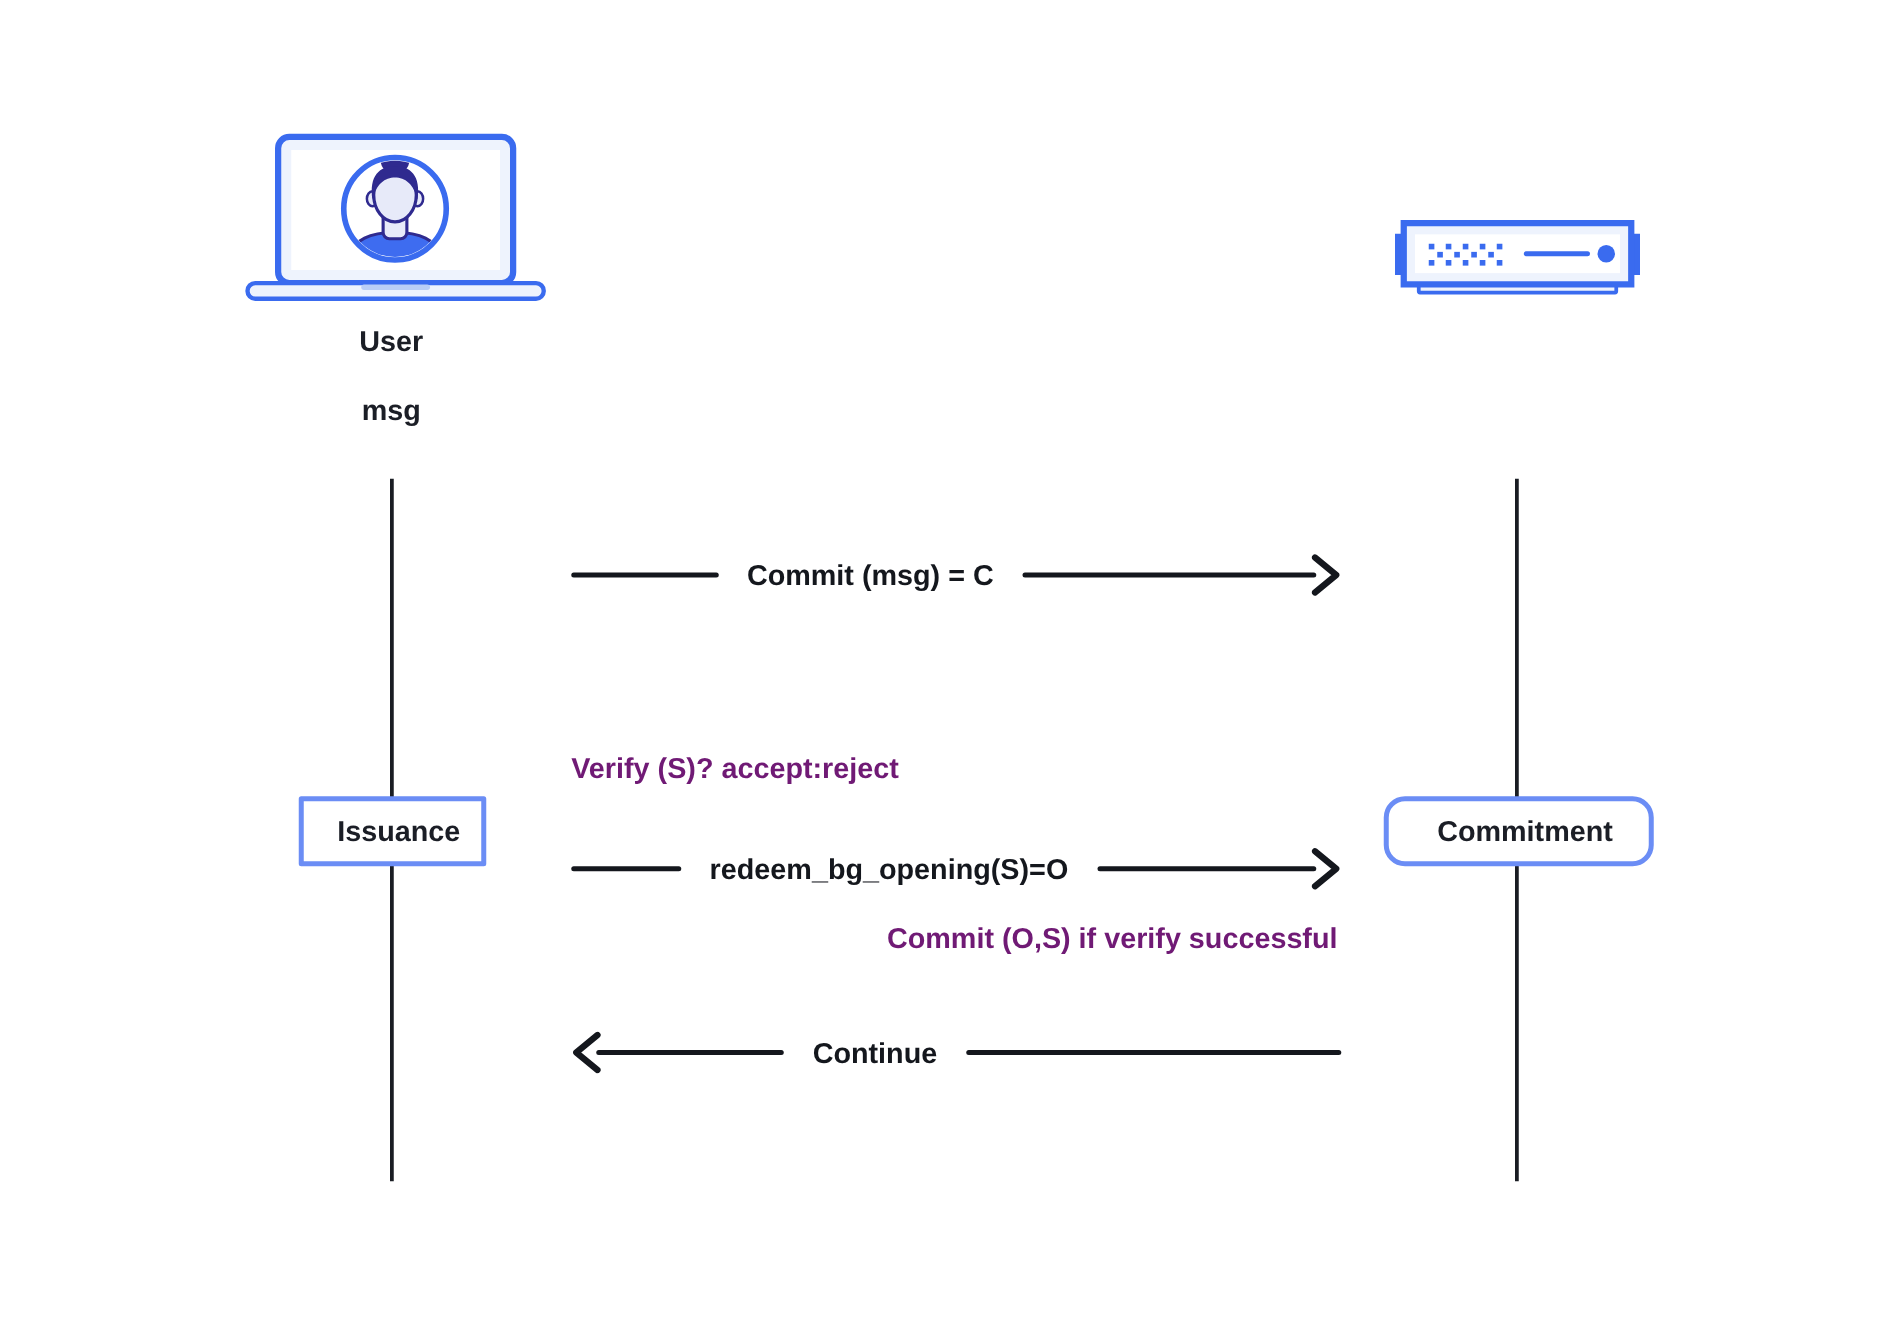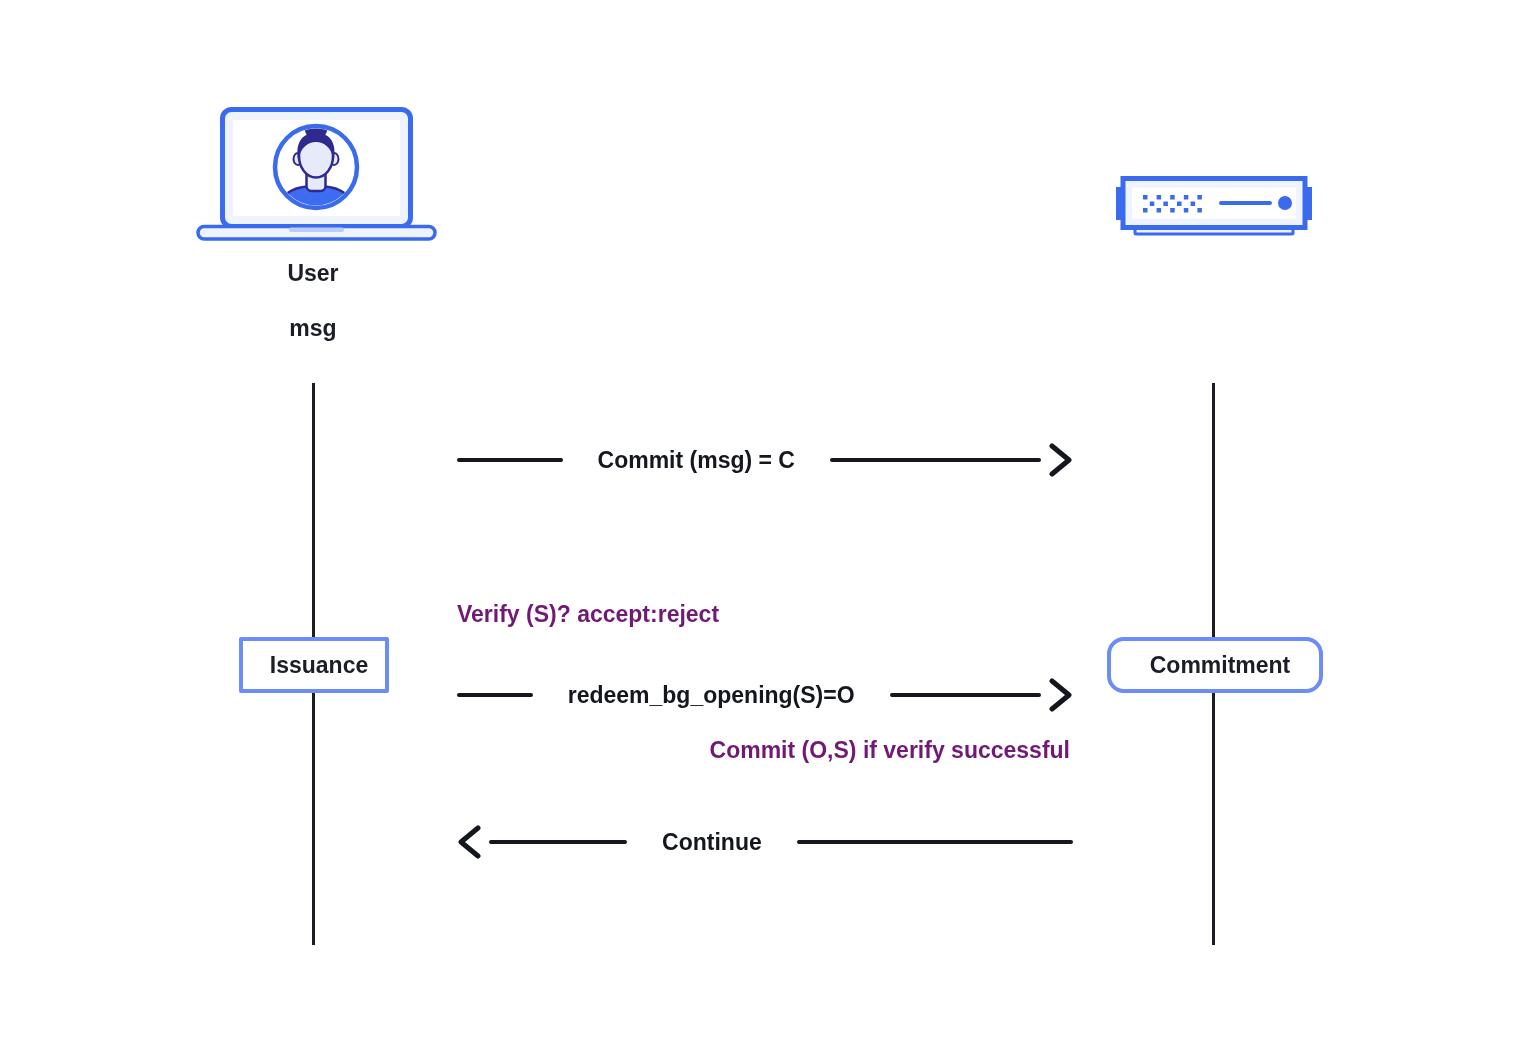--- a/index.html
+++ b/index.html
@@ -12,21 +12,21 @@
   }
   .abs{position:absolute;}
   .actor-label{
     position:absolute;width:260px;text-align:center;
     font-weight:700;font-size:23px;color:#1b1e26;line-height:28px;
     white-space:nowrap;
   }
   .lifeline{position:absolute;top:383px;width:3px;height:562px;background:#1a1d23;}
   .msg-arrow{
     position:absolute;left:457px;width:616px;height:32px;
-    display:flex;align-items:center;column-gap:35px;
+    display:flex;align-items:center;column-gap:23px;
   }
   .seg{height:4.5px;background:#14171d;border-radius:2px;}
   .seg.g1{flex-grow:1;}
   .seg.g2{flex-grow:2;}
   .msg-label{
     font-weight:700;font-size:23px;color:#14171d;white-space:nowrap;flex:none;
   }
   .chev{flex:none;}
   .chev.right{margin-left:-27px;}
   .chev.left{margin-right:-27px;}

